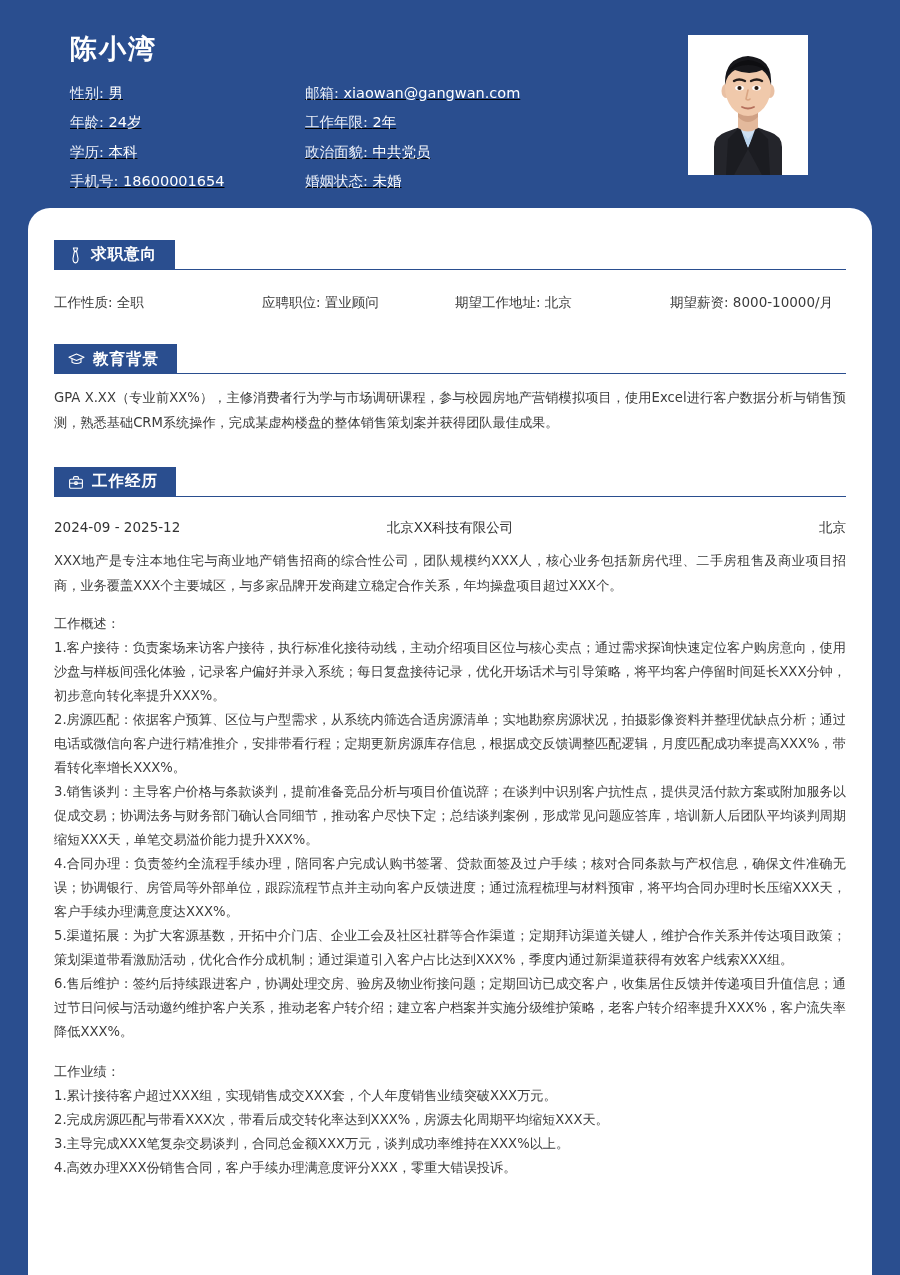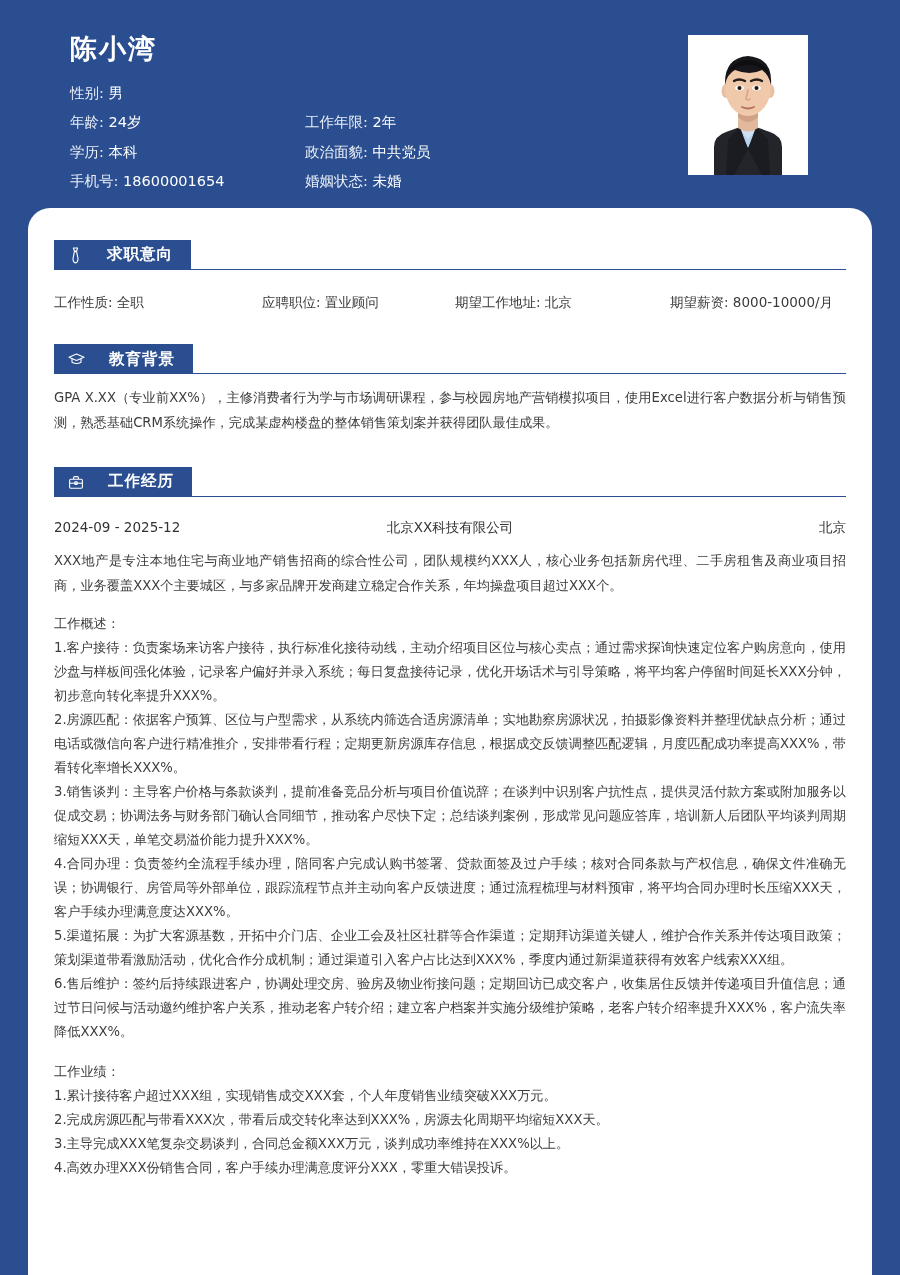--- a/index.html
+++ b/index.html
@@ -44,20 +44,21 @@
     line-height: 1.25;
     margin: 0 0 16px 0;
   }
   .info-grid {
     display: block;
     width: 560px;
   }
   .info-row {
     display: flex;
     margin-bottom: 7px;
+    text-decoration: underline;
   }
   .info-cell {
     color: #e9eef7;
     font-size: 14.5px;
     line-height: 1.55;
     white-space: nowrap;
   }
   .info-cell.c1 { width: 235px; }
   .info-cell.c2 { width: 320px; }
   .info-label { color: #e9eef7; }
@@ -95,21 +96,21 @@
   .section-head {
     position: relative;
     display: flex;
     align-items: center;
     height: 30px;
     margin-top: 32px;
   }
   .section-tab {
     display: inline-flex;
     align-items: center;
-    gap: 24px;
+    gap: 8px;
     background: #2a4e8f;
     color: #ffffff;
     height: 30px;
     padding: 0 18px 0 14px;
     box-sizing: border-box;
     position: relative;
     z-index: 2;
   }
   .section-tab .tab-title {
     font-size: 15.5px;
@@ -195,20 +196,24 @@
 
   <div class="header">
     <div class="header-inner">
       <div class="name">陈小湾</div>
 
       <div class="info-grid">
         <div class="info-row">
           <div class="info-cell c1">
             <span class="info-label">性别:</span>
             <span class="info-value">男</span>
+          </div>
+          <div class="info-cell c2">
+            <span class="info-label">邮箱:</span>
+            <span class="info-value">xiaowan@gangwan.com</span>
           </div>
         </div>
 
         <div class="info-row">
           <div class="info-cell c1">
             <span class="info-label">年龄:</span>
             <span class="info-value">24岁</span>
           </div>
           <div class="info-cell c2">
             <span class="info-label">工作年限:</span>

